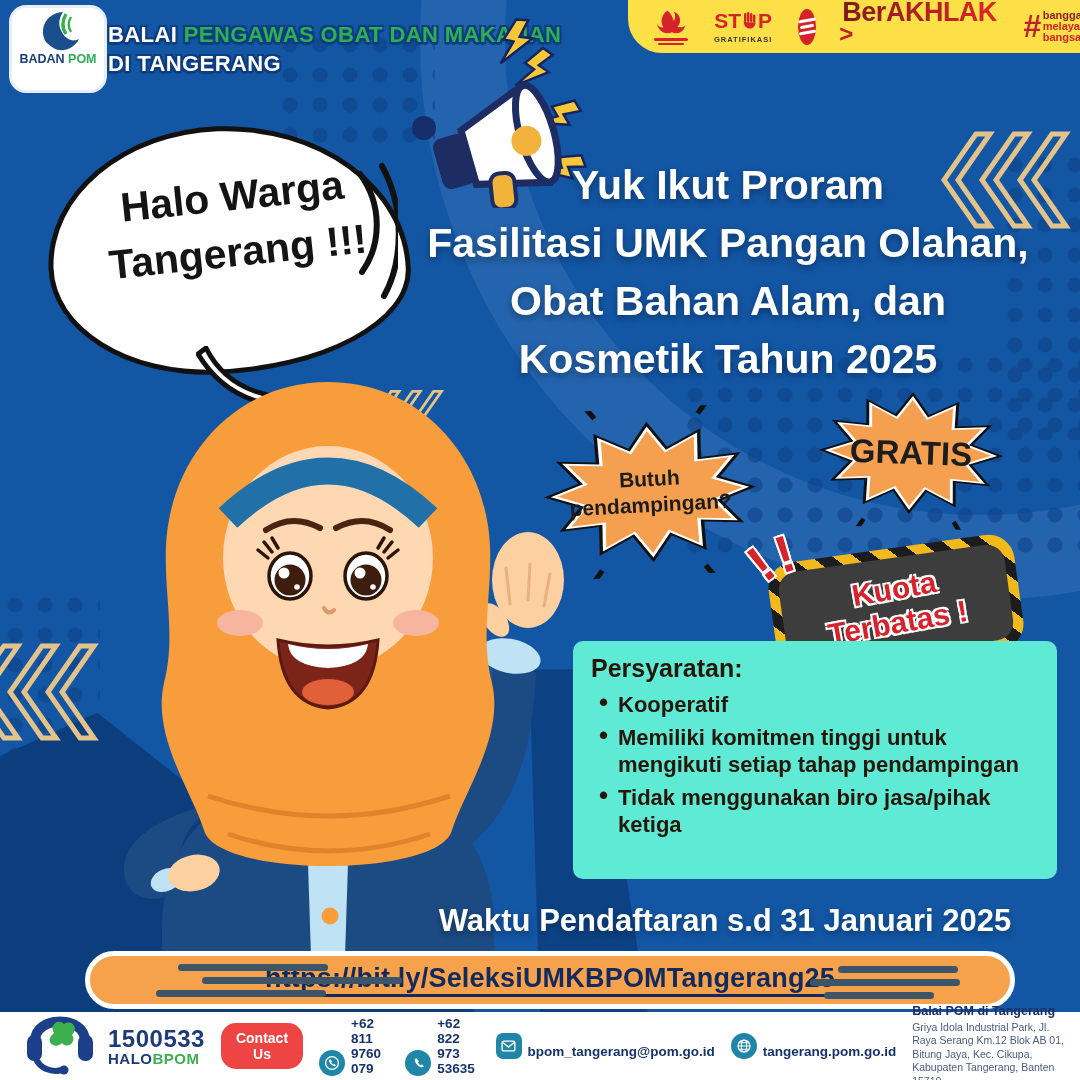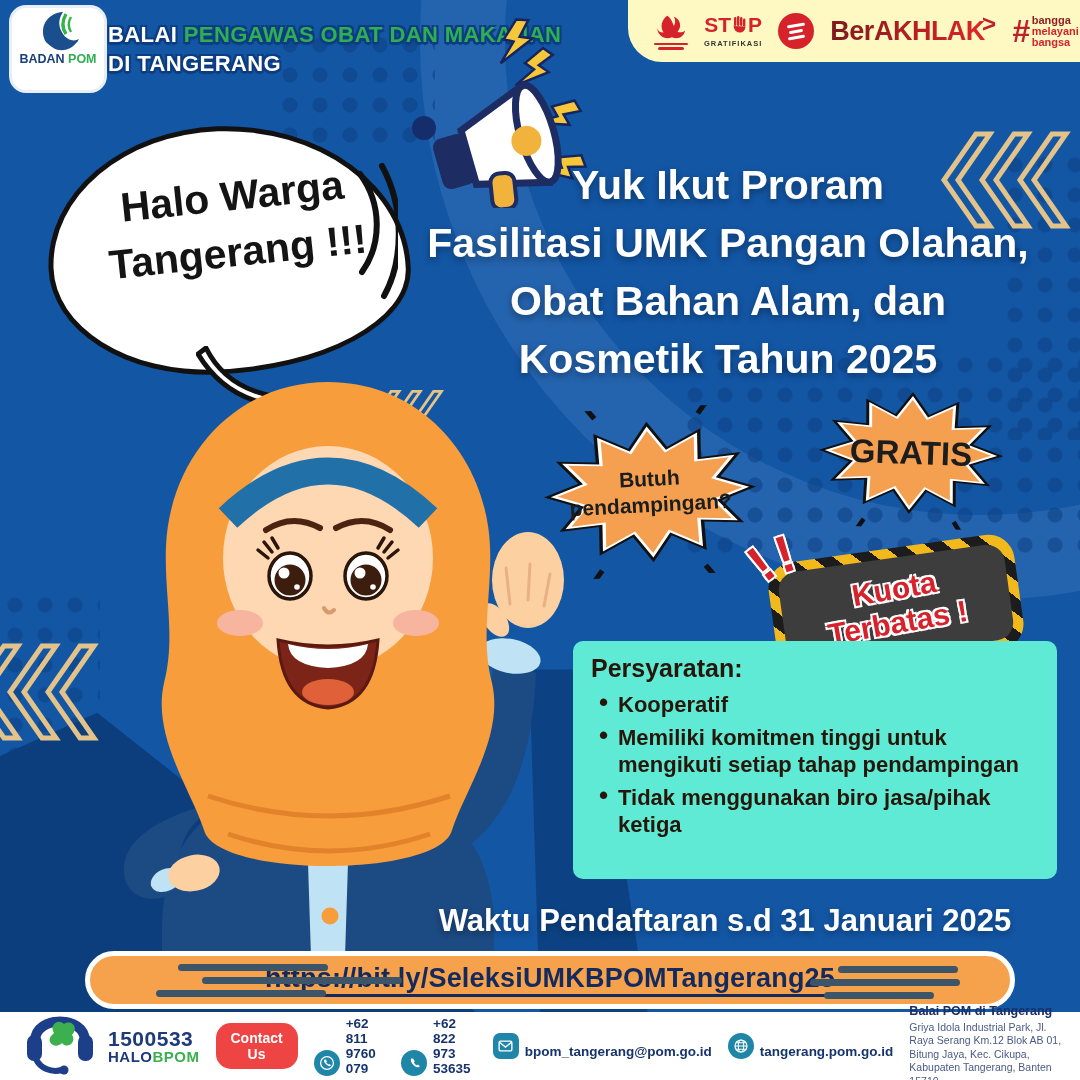--- a/index.html
+++ b/index.html
@@ -13,22 +13,22 @@
   .d1{clip-path:polygon(0 70%,9% 66%,52% 100%,0 100%);}
   .d2{clip-path:polygon(49% 62%,55% 62%,60% 94%,50% 94%);opacity:.85;}
   
   .org-title{font-weight:800;font-size:22px;line-height:29px;color:#fff;letter-spacing:.4px;
     text-shadow:-2px -2px 0 #0d3d80,2px -2px 0 #0d3d80,-2px 2px 0 #0d3d80,2px 2px 0 #0d3d80,0 3px 1px #0d3d80;}
   .org-green{color:#2fae54;}
   .logo-box{left:12px;top:8px;width:92px;height:82px;background:#fff;border-radius:14px;
     box-shadow:0 0 0 3px rgba(255,255,255,.9);display:flex;flex-direction:column;align-items:center;justify-content:flex-start;}
   .logo-text{font-size:12.5px;font-weight:800;color:#1b3f7a;margin-top:-4px;}
   .logo-text .g{color:#2fae54;}
-  .partner-card{left:628px;top:0;width:452px;height:62px;background:#fef9c3;border-bottom-left-radius:34px;
-    display:flex;align-items:center;gap:16px;padding-left:26px;box-sizing:border-box;}
+  .partner-card{left:628px;top:0;width:452px;height:53px;background:#fde047;border-bottom-left-radius:34px;
+    display:flex;align-items:center;gap:26px;padding-left:26px;box-sizing:border-box;}
   .stop-block{display:flex;flex-direction:column;align-items:center;line-height:1;}
   .stop-main{font-weight:900;font-size:21px;color:#d6222a;display:flex;align-items:center;}
   .stop-sub{font-weight:800;font-size:7.5px;color:#333;letter-spacing:1px;margin-top:5px;}
   .redcircle{width:36px;height:36px;border-radius:50%;background:#d6222a;display:flex;flex-direction:column;
     align-items:center;justify-content:center;gap:3px;}
   .redcircle i{display:block;width:18px;height:3px;background:#fff;border-radius:2px;transform:rotate(-10deg);}
   .berakhlak{font-weight:900;font-size:27px;background:linear-gradient(90deg,#7e1a1e,#e02527);
     -webkit-background-clip:text;background-clip:text;color:transparent;letter-spacing:-.5px;}
   .ber-chev{font-weight:900;font-size:24px;color:#c0202a;margin-left:-3px;transform:translateY(-8px);display:inline-block;}
   .hashtag{display:flex;align-items:center;gap:2px;}
@@ -71,21 +71,21 @@
   .link-pill{left:85px;top:951px;width:920px;height:48px;background:#f6a14b;border:5px solid #fff;border-radius:32px;
     display:flex;align-items:center;justify-content:center;}
   .link-pill a{color:#132a5e;font-weight:800;font-size:27px;text-decoration:none;border-bottom:3px solid #132a5e;
     letter-spacing:.2px;}
   .speed{position:absolute;display:flex;flex-direction:column;gap:6px;}
   .speed i{display:block;height:7px;background:#3c5568;border-radius:4px;}
   
   .footer{left:0;top:1012px;width:1080px;height:68px;background:#fff;display:flex;align-items:center;
     padding-left:22px;box-sizing:border-box;gap:16px;}
   .hotline{display:flex;flex-direction:column;line-height:1;margin-left:-6px;}
-  .hot-num{font-weight:800;font-size:21px;color:#1d3a7d;letter-spacing:.5px;}
+  .hot-num{font-weight:800;font-size:24px;color:#1d3a7d;letter-spacing:.5px;}
   .hot-sub{font-weight:800;font-size:15px;color:#1d3a7d;letter-spacing:.5px;}
   .hot-sub .g{color:#3cb04f;}
   .contact-btn{background:#ef4444;color:#fff;font-weight:800;font-size:14px;border:none;border-radius:15px;
     padding:7px 15px;cursor:pointer;}
   .f-item{display:flex;align-items:flex-end;gap:6px;font-weight:800;font-size:13.5px;color:#16346b;cursor:pointer;}
   .f-icon{width:26px;height:26px;border-radius:50%;background:#1f86a8;display:flex;align-items:center;justify-content:center;flex:0 0 auto;}
   .f-icon.sq{border-radius:7px;}
   .office{margin-left:auto;padding-right:12px;width:312px;line-height:14px;}
   .office .name{font-weight:800;font-size:12.5px;color:#1b2f66;margin-bottom:3px;}
   .office .addr{font-weight:500;font-size:10.5px;color:#4a5a85;line-height:13.5px;}

